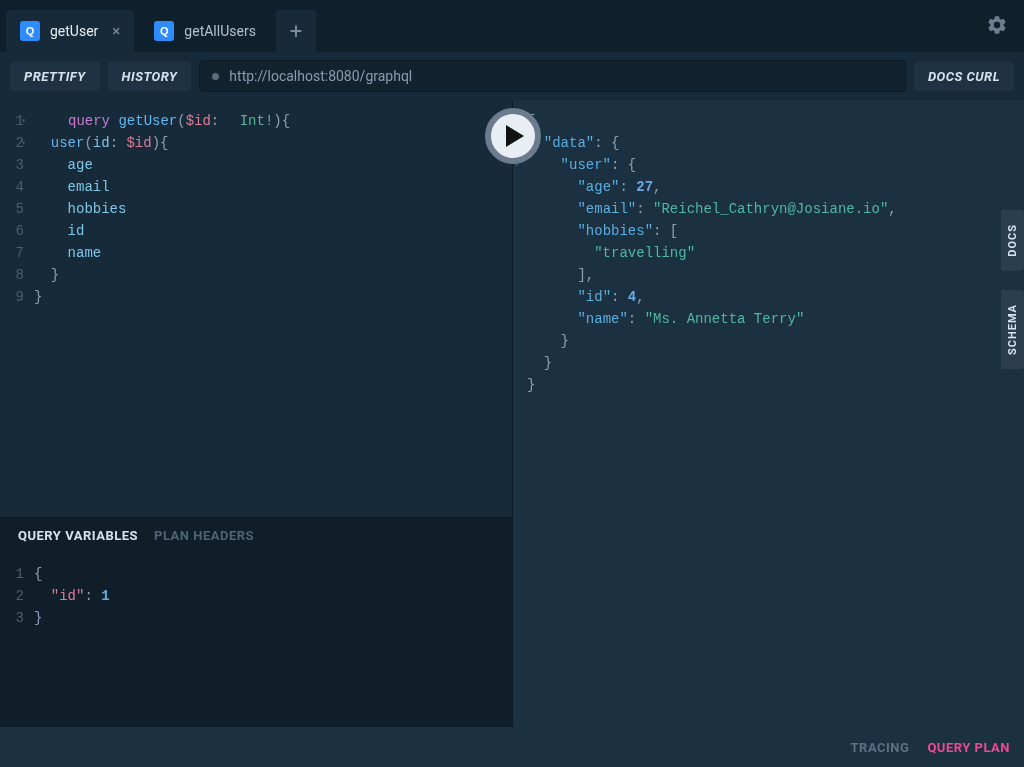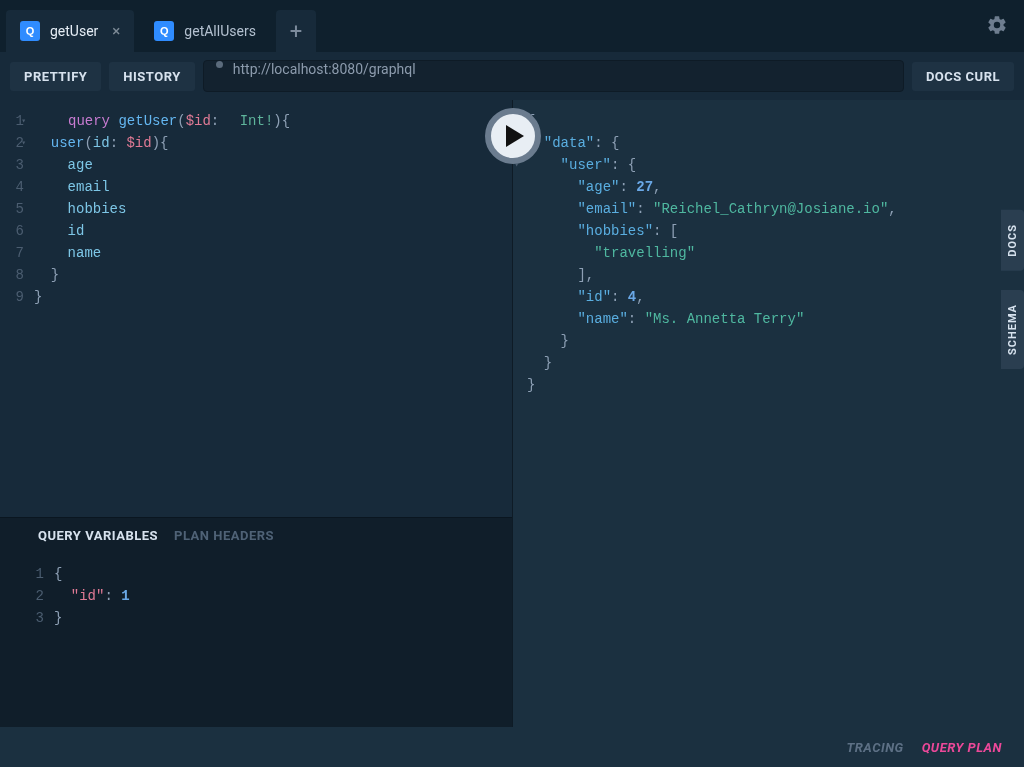--- a/index.html
+++ b/index.html
@@ -58,28 +58,29 @@
   }
   .btn {
     background: #1e3243;
     color: #d7e2ee;
     font-size: 13px;
     font-weight: 700;
     letter-spacing: .5px;
     padding: 7px 14px;
     border-radius: 3px;
     cursor: pointer;
+    font-style: italic;
   }
   .url-input {
     flex: 1;
     background: #13222f;
     border: 1px solid #0e1b26;
     border-radius: 4px;
     height: 32px;
-    display: flex; 
+    display: flex; align-items: center;
     padding: 0 12px;
     color: #8c9bad;
     font-size: 14px;
     gap: 10px;
   }
   .url-dot { width:7px; height:7px; border-radius:50%; background:#5b6b7c;}
   
   .panes {
     display: flex;
     height: calc(100% - 52px - 48px - 40px);
@@ -132,37 +133,35 @@
     color:#111; font-size:22px;
     cursor:pointer;
     z-index:5;
   }
   .play::after{content:"";width:0;height:0;border-left:18px solid #111;border-top:11px solid transparent;border-bottom:11px solid transparent;margin-left:4px;}
   
   .vars-pane {
     background:#101e2a;
     border-top: 1px solid #0a1620;
     flex:1;
-    padding-left:20px;
   }
   .vars-tabs {
     padding: 10px 18px; font-size:13px; font-weight:700; letter-spacing:.5px;
     color:#4f6276; display:flex; gap:16px;
   }
   .vars-tabs .active{ color:#d7e2ee;}
   .query-half { flex:1 1 auto; min-height:0;}
   
   .footer {
     position:absolute; bottom:0; left:0; right:0; height:40px;
     background:#1b3040;
     display:flex; justify-content:flex-end; align-items:center; gap:18px;
-    padding-right:22px;
+    padding-right:14px;
     font-size:13px; font-weight:700; letter-spacing:.5px;
     color:#5d7085;
-    font-style:italic;
   }
   .footer .active { color:#ec4899;}
   
   .sidetab {
     position:absolute; right:0;
     background:#2a3e50; color:#d7e2ee;
     font-size:11px; font-weight:700; letter-spacing:1px;
     writing-mode: vertical-rl; transform: rotate(180deg);
     padding:14px 5px;
     border-radius: 4px 0 0 4px;

